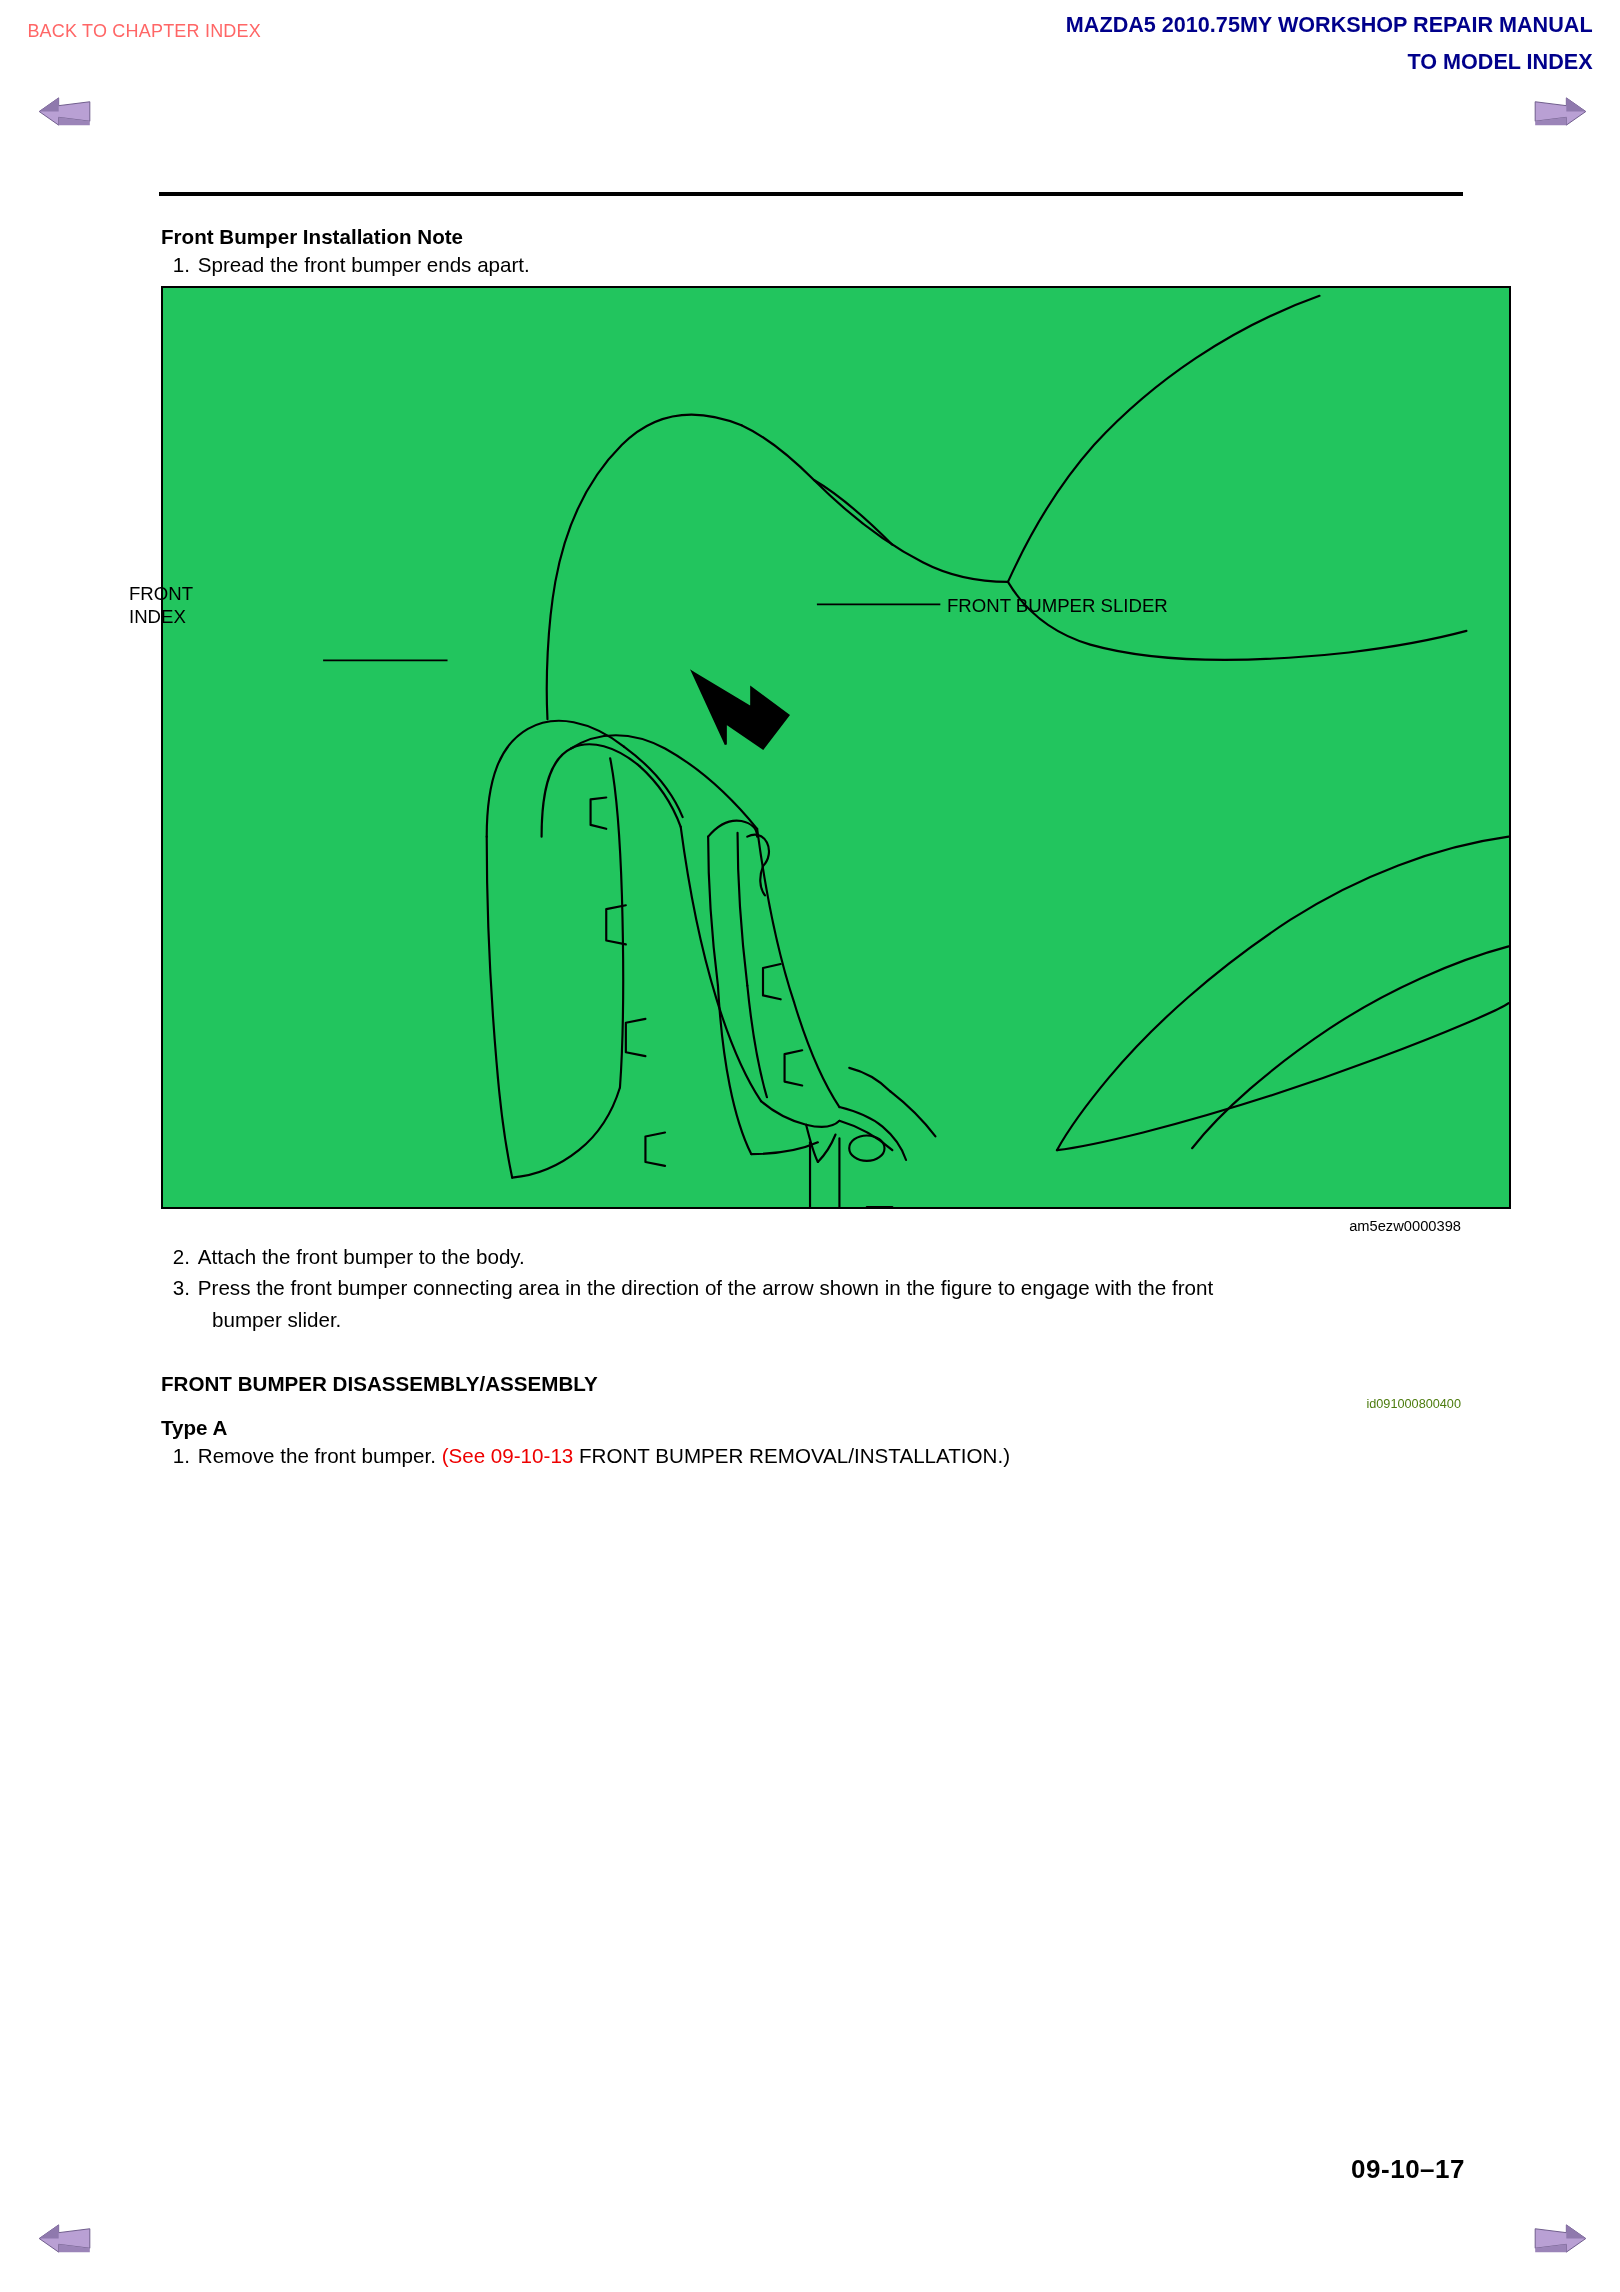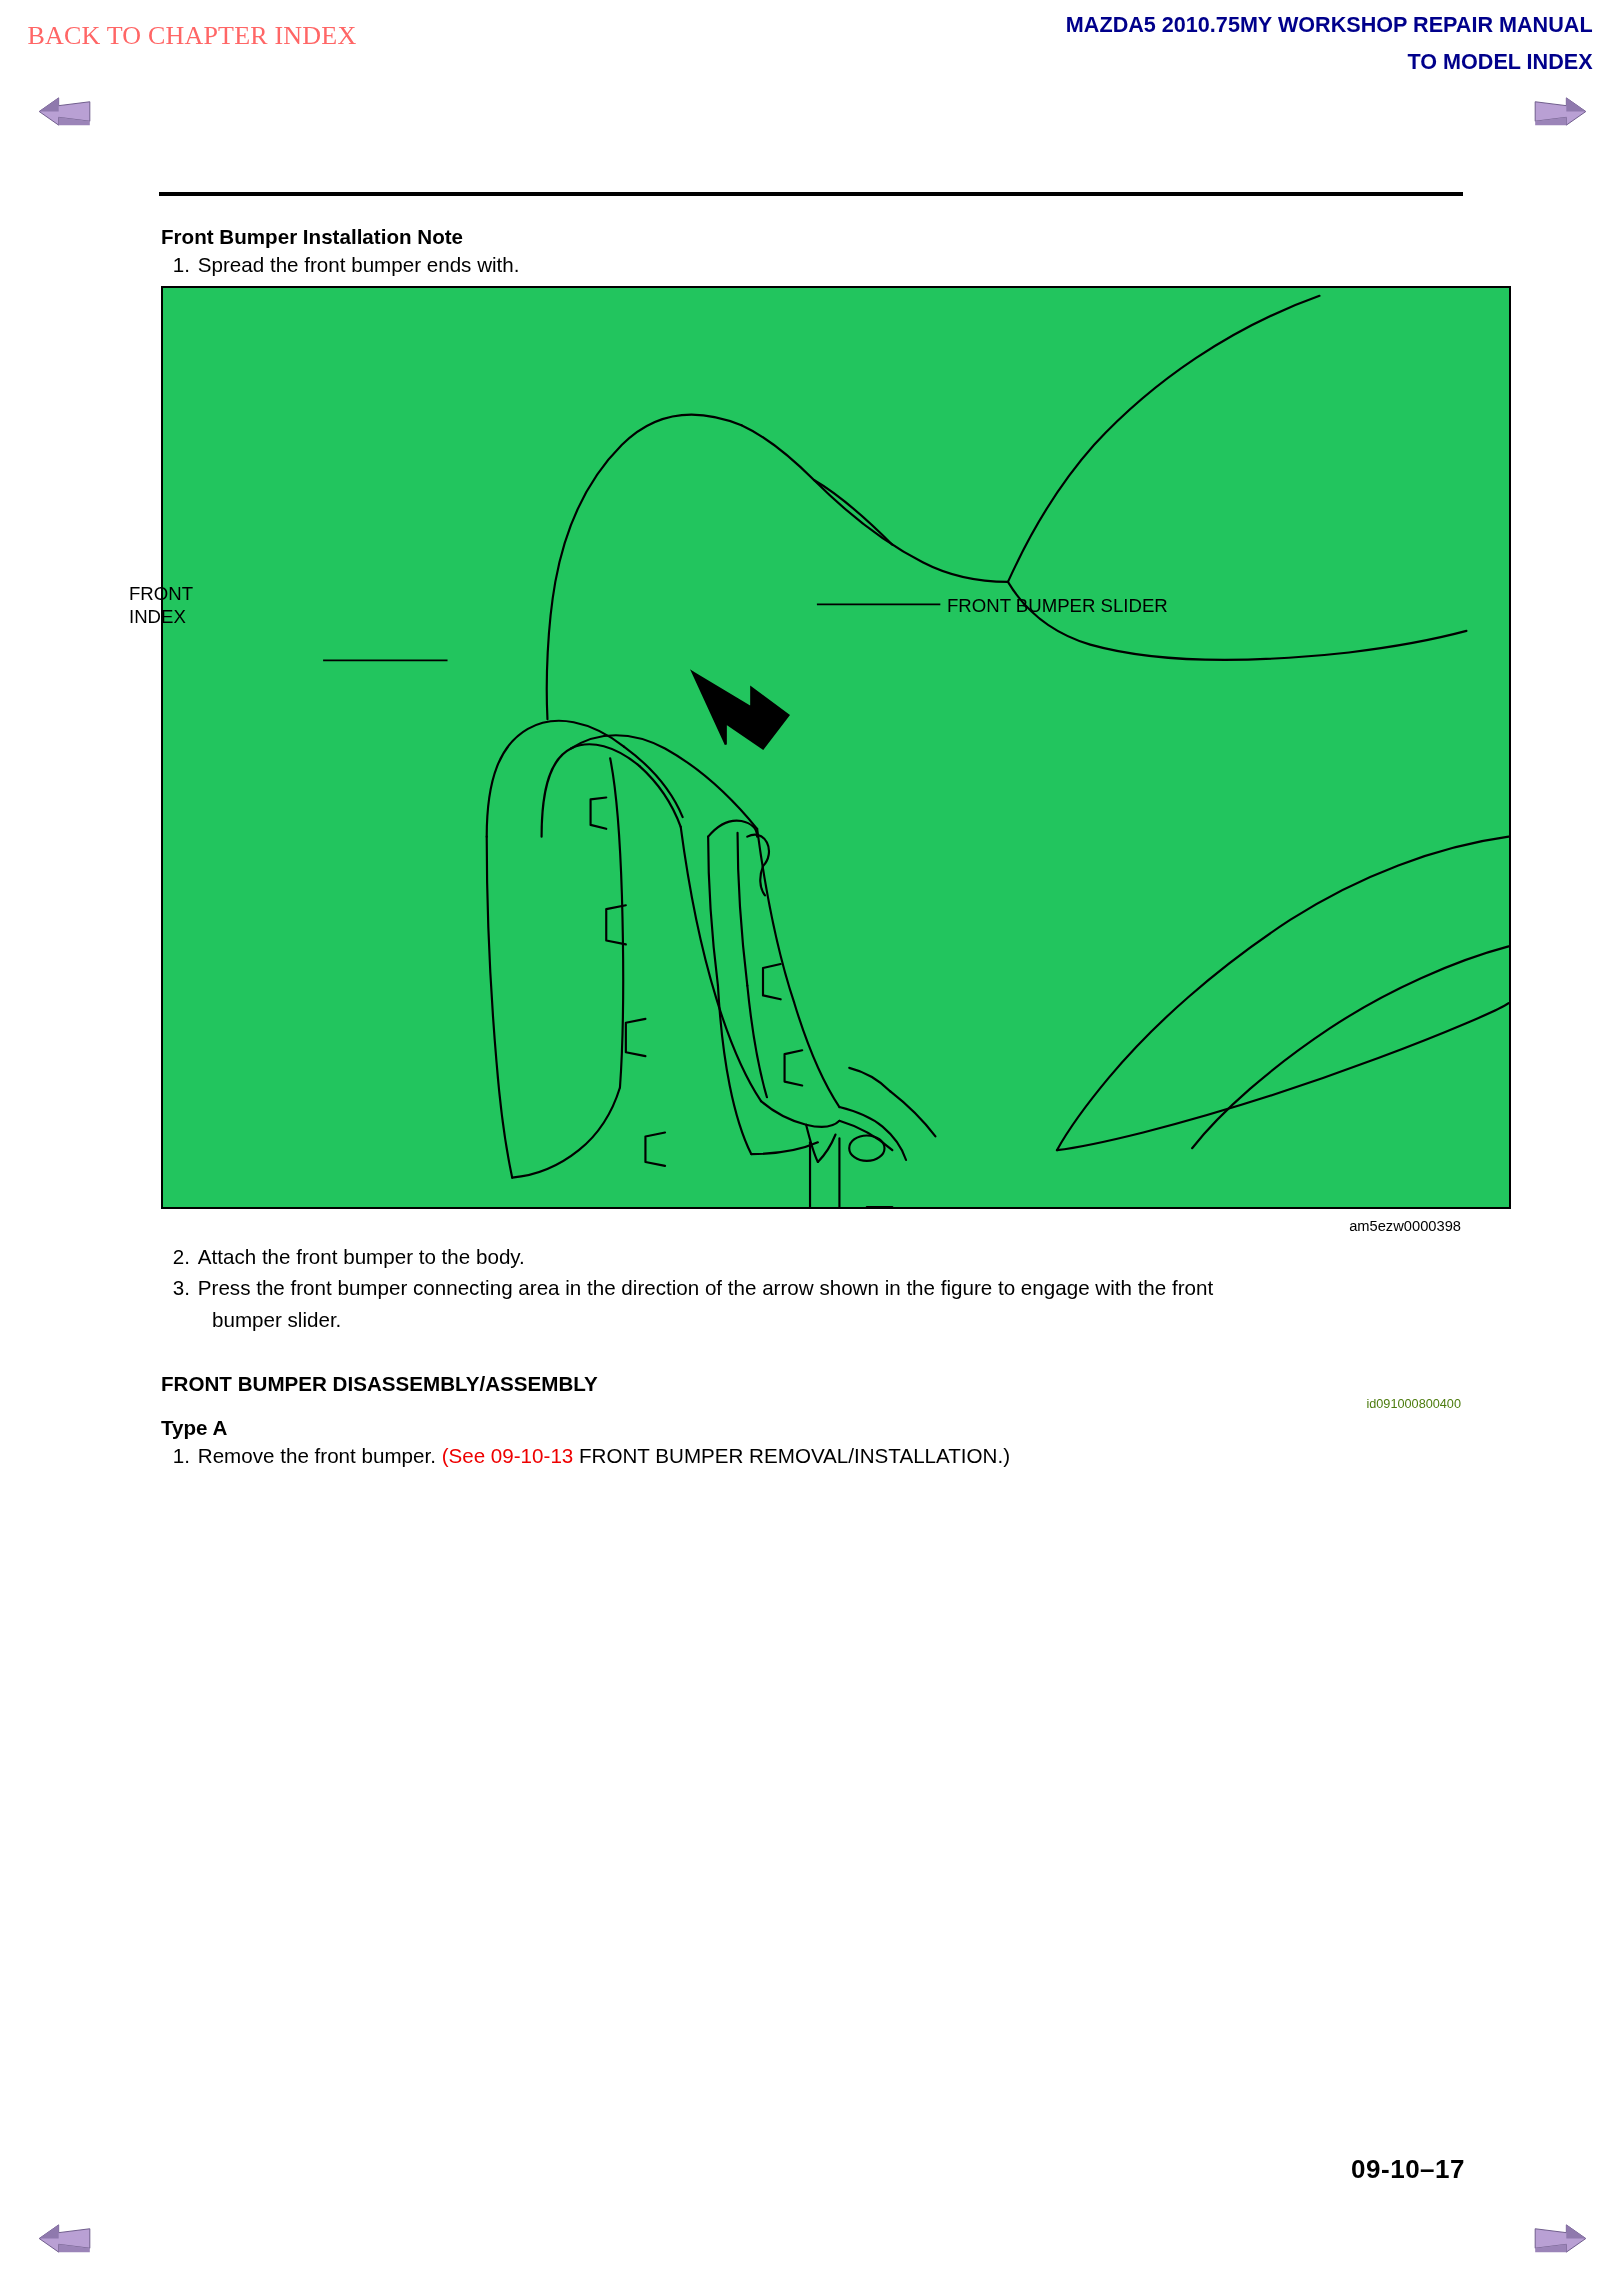--- a/index.html
+++ b/index.html
@@ -15,25 +15,24 @@
   .page {
     position: absolute;
     left: 0; top: 0;
     width: 1620px; height: 2293px;
   }
 
   
   .nav-back-link {
     position: absolute;
     left: 27.4px; top: 20.6px;
-    font-size: 26px;
+    font-size: 18px;
     color: #ff6666;
     letter-spacing: 0.2px;
     white-space: nowrap;
-    font-family: Liberation Serif, serif;
   }
   .hdr-line1 {
     position: absolute;
     right: 27.4px; top: 11.8px;
     font-size: 21.6px;
     font-weight: bold;
     color: #00008b;
     white-space: nowrap;
   }
   .hdr-line2 {
@@ -150,21 +149,21 @@
       <polygon points="54,19 34,5 34,13 2,9 2,29 34,25 34,33" fill="#b9a0d4" stroke="#6d5a8a" stroke-width="1"></polygon>
       <polygon points="54,19 34,5 34,19" fill="#8f79ad"></polygon>
       <polygon points="34,25 2,29 2,33 34,33" fill="#9b84b8"></polygon>
     </svg>
   </div>
 
   <div class="title-rule"></div>
 
   <div class="h-bold" style="left:161px; top:225px;">Front Bumper Installation Note</div>
   <div class="step" style="left:161px; top:253px;">
-    <span class="num">1.</span><span class="txt">Spread the front bumper ends with.</span>
+    <span class="num">1.</span><span class="txt">Spread the front bumper ends apart.</span>
   </div>
 
   <div class="figure-box">
     <svg width="1346" height="919" viewBox="0 0 1373 938" xmlns="http://www.w3.org/2000/svg">
       <g fill="none" stroke="#000000" stroke-width="2.2" stroke-linejoin="round" stroke-linecap="round">
 
         <path d="M1180 8 C1090 40 1010 95 950 160 C910 205 880 260 862 300"></path>
         <path d="M862 300 C830 300 800 293 775 280 C740 262 700 232 664 196 C640 172 616 152 590 140"></path>
         <path d="M590 140 C540 120 500 128 468 160 C432 196 410 245 400 300 C392 345 390 400 392 440"></path>
         <path d="M862 300 C880 330 906 352 946 364 C1010 382 1100 384 1210 372 C1260 366 1300 358 1330 350"></path>

